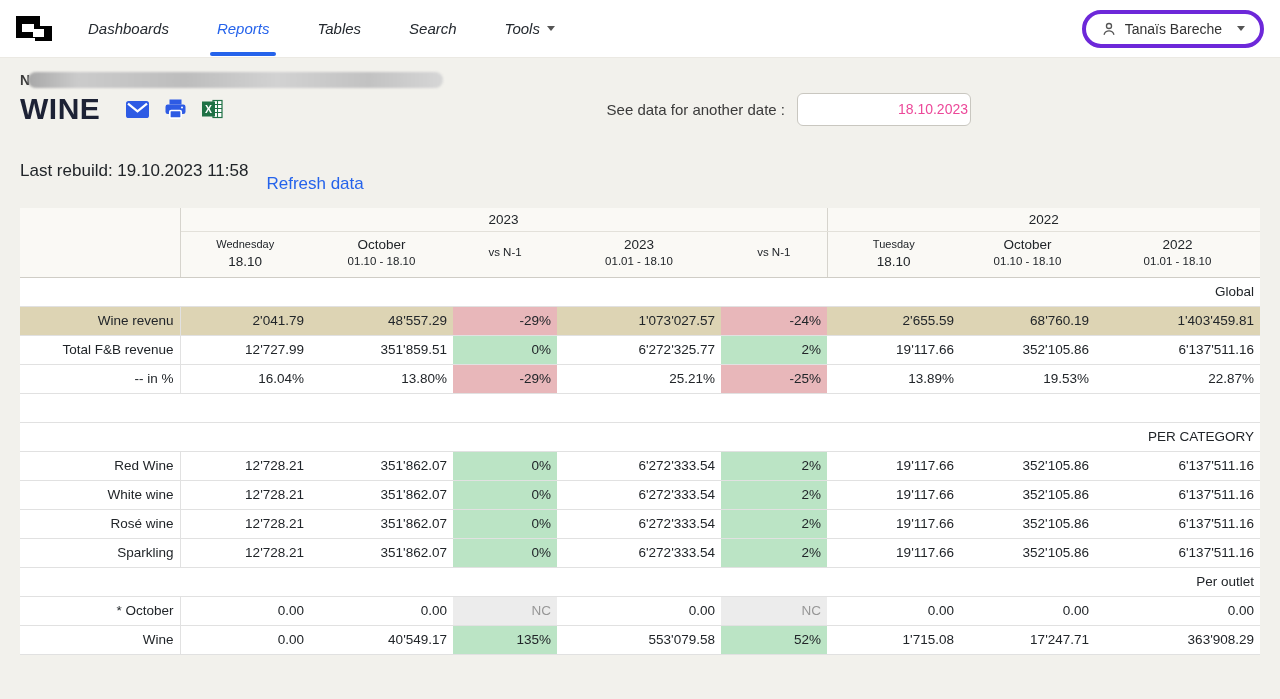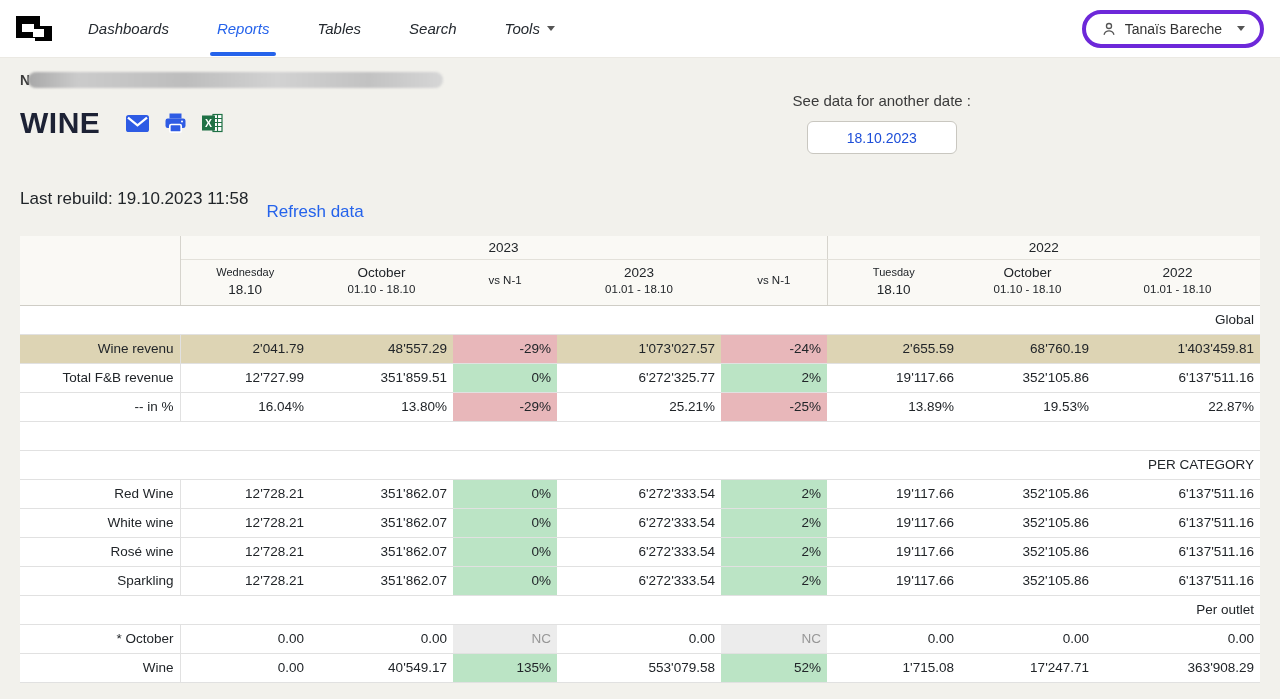--- a/index.html
+++ b/index.html
@@ -48,24 +48,24 @@
   .redacted-prefix { font-size:14px; font-weight:bold; color:#3a3a3a; }
   .redacted-bar {
     width:415px; height:16px; margin-left:-2px; border-radius:8px;
     background:linear-gradient(90deg,#a8a8a8,#cbcbcb 12%,#bdbdbd 38%,#d2d2d2 60%,#c2c2c2 82%,#d6d6d6);
     filter:blur(1.2px);
   }
   .title-row { display:flex; align-items:center; margin-top:3px; }
   .page-title { margin:0; font-size:30px; font-weight:600; letter-spacing:.5px; color:#1d2235; line-height:34px; }
   .title-icons { display:flex; align-items:center; gap:16px; margin-left:26px; }
   .icon-btn { display:flex; align-items:center; cursor:pointer; background:none; border:none; padding:0; }
-  .date-group { margin-left:auto; margin-right:289px; display:flex; align-items:center; gap:12px;flex-direction:column; }
+  .date-group { margin-left:auto; margin-right:289px; display:flex; align-items:center; gap:12px; }
   .date-label { font-size:15px; color:#3a3a3a; }
   .date-input {
-    width:150px; height:33px; text-align:center; font-size:14px; color:#1d4ed8;
+    width:174px; height:33px; text-align:right; font-size:14px; color:#ec4899;
     border:1px solid #c9c7c0; border-radius:6px; background:#fff;
     font-family:"Liberation Sans", sans-serif;
   }
   .rebuild-row { display:flex; align-items:center; gap:18px; margin-top:21px; font-size:17px; }
   .refresh-link { color:#2563eb; text-decoration:none; cursor:pointer;margin-top:27px; }
 
   
   table.report { border-collapse:collapse; width:1240px; margin-top:14px; table-layout:fixed; }
   .report th, .report td { white-space:nowrap; overflow:hidden; }
   .report thead th { font-weight:400; background:#faf9f5; }

